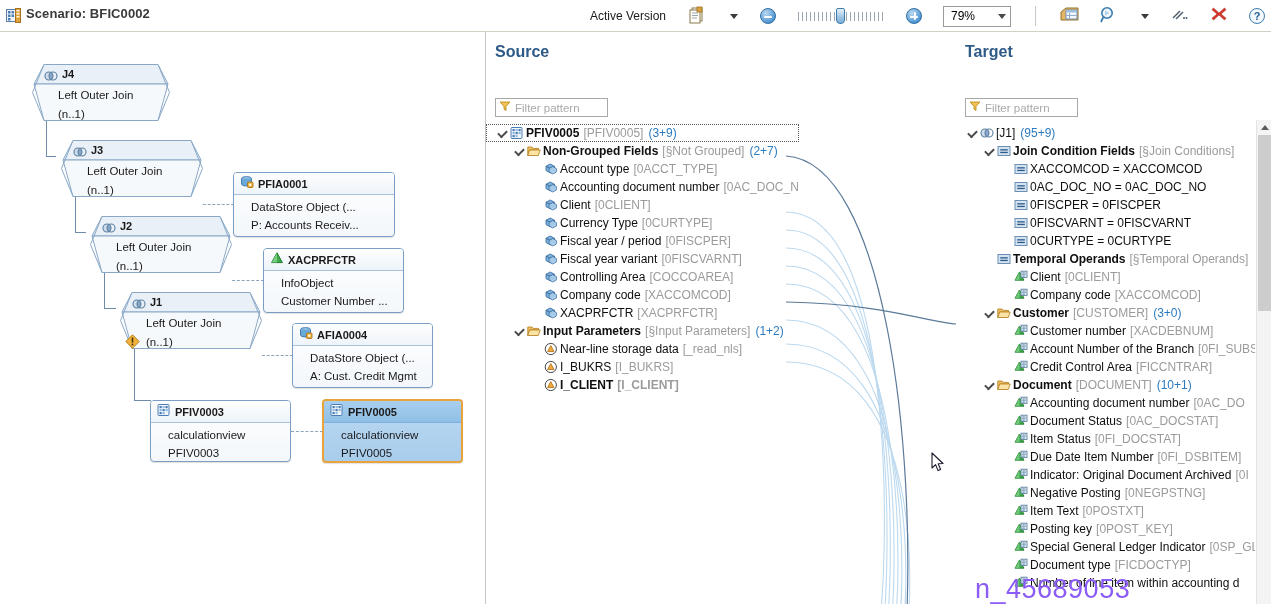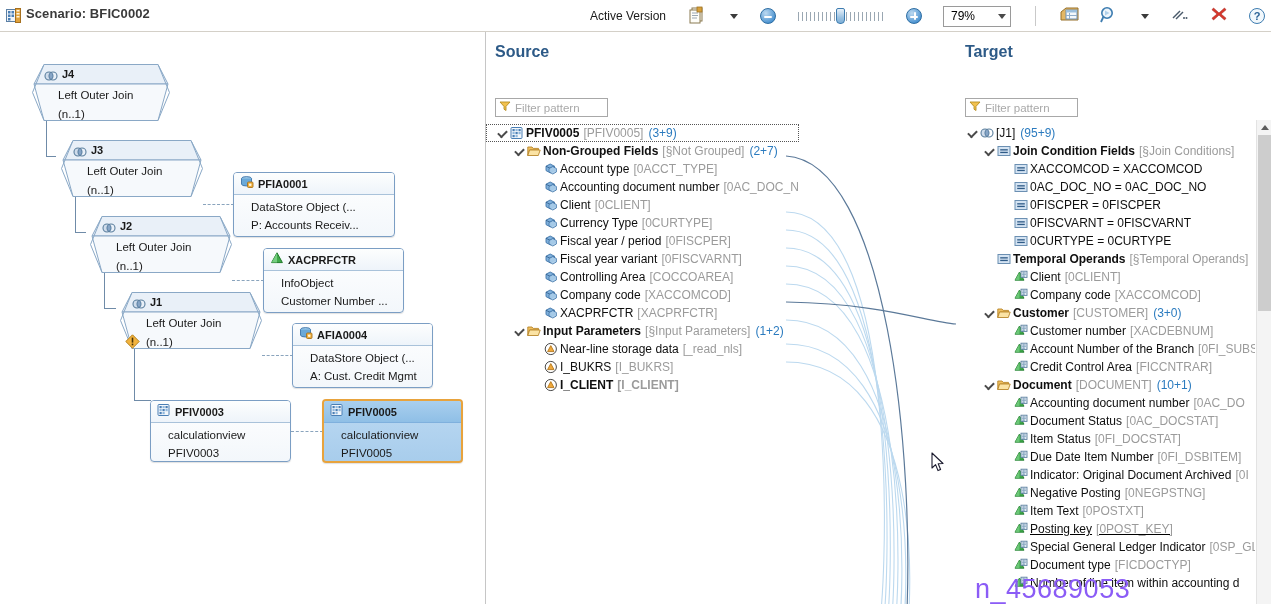--- a/index.html
+++ b/index.html
@@ -1019,21 +1019,21 @@
               <rect x="7" y="1.2" width="6" height="6.2" fill="#e9f0f7" stroke="#5b7f9e" stroke-width=".9"></rect>
               <line x1="8" y1="3" x2="12" y2="3" stroke="#7fa0bd" stroke-width=".8"></line>
               <line x1="8" y1="4.6" x2="12" y2="4.6" stroke="#7fa0bd" stroke-width=".8"></line>
               <line x1="8" y1="6.2" x2="11" y2="6.2" stroke="#7fa0bd" stroke-width=".8"></line>
               <line x1="9.8" y1="1.4" x2="9.8" y2="7.2" stroke="#7fa0bd" stroke-width=".8"></line>
             </svg>
           </span>
           <span class="lbl">Item Text</span>
           <span class="tech">[0POSTXT]</span>
         </div>
-        <div class="trow" style="padding-left: 44px; text-decoration: underline;">
+        <div class="trow" style="padding-left: 44px;">
           <span class="twist"></span>
           <span class="ico">
             <svg width="14" height="14" viewBox="0 0 14 14">
               <path d="M5.5 2 L10 10.2 L1 10.2 Z" fill="#3fa94a" stroke="#1f7a2b" stroke-width=".9"></path>
               <path d="M5.5 2 L5.5 10.2 L1 10.2 Z" fill="#7fd48a" opacity=".7"></path>
               <rect x="7" y="1.2" width="6" height="6.2" fill="#e9f0f7" stroke="#5b7f9e" stroke-width=".9"></rect>
               <line x1="8" y1="3" x2="12" y2="3" stroke="#7fa0bd" stroke-width=".8"></line>
               <line x1="8" y1="4.6" x2="12" y2="4.6" stroke="#7fa0bd" stroke-width=".8"></line>
               <line x1="8" y1="6.2" x2="11" y2="6.2" stroke="#7fa0bd" stroke-width=".8"></line>
               <line x1="9.8" y1="1.4" x2="9.8" y2="7.2" stroke="#7fa0bd" stroke-width=".8"></line>

